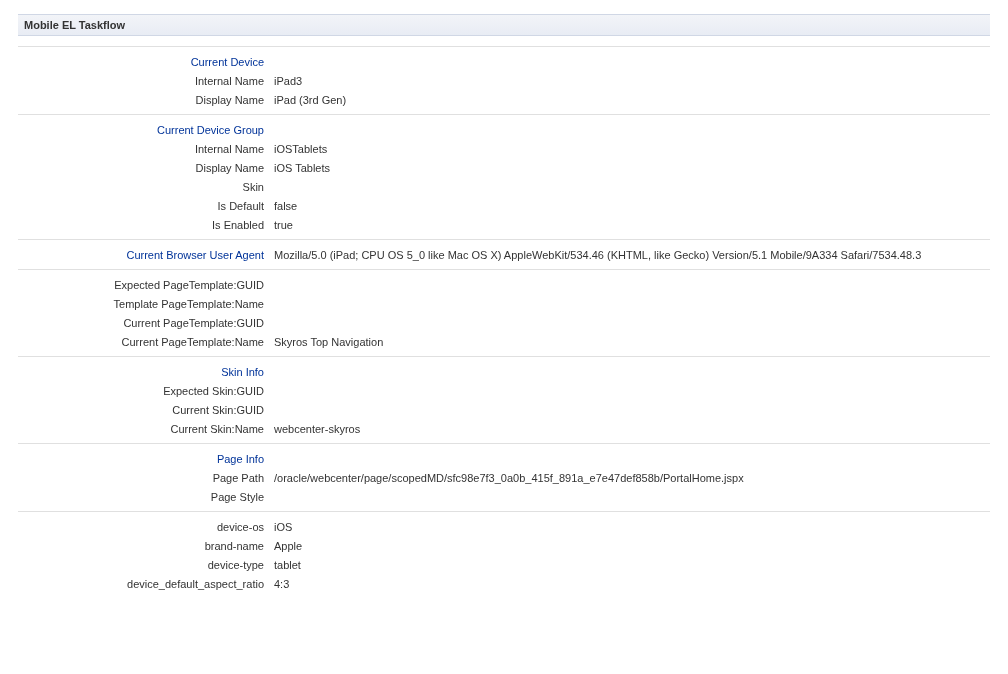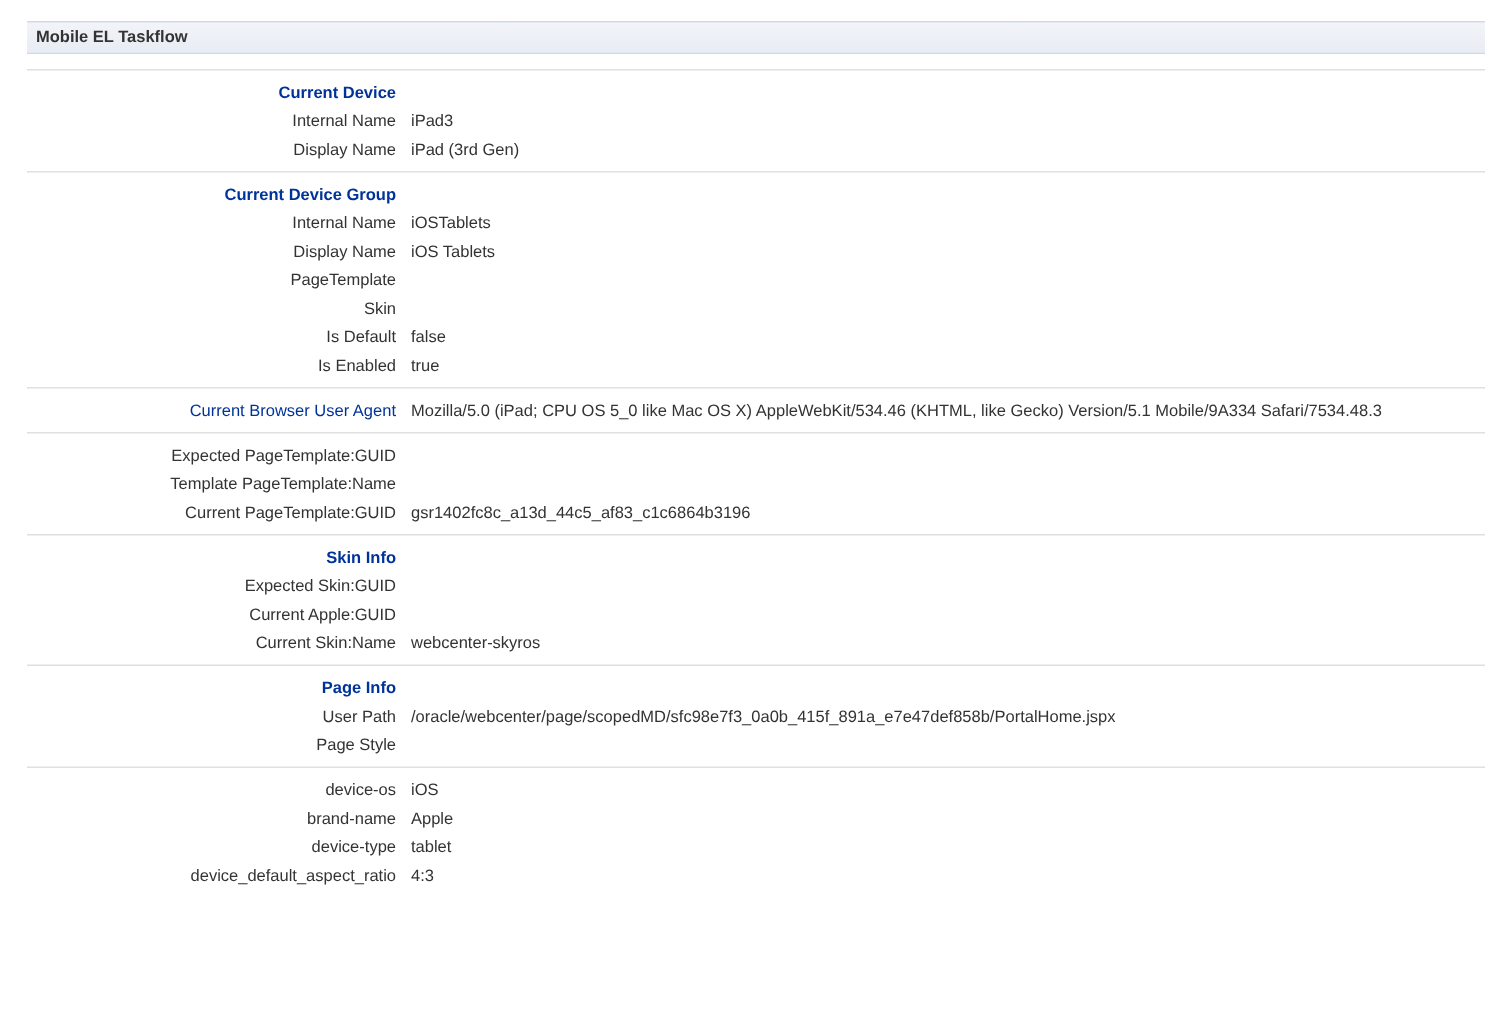--- a/index.html
+++ b/index.html
@@ -38,21 +38,21 @@
     line-height: 19px;
   }
   .label {
     width: 256px;
     text-align: right;
     padding-right: 10px;
     flex-shrink: 0;
     color: #333;
   }
   .section-title {
-    font-weight: bold;
+    font-weight: normal;
     color: #003399;
   }
   .single-row .label {
     font-weight: normal;
     color: #003399;
   }
   .value {
     flex: 1;
     color: #333;
     word-break: break-all;
@@ -87,24 +87,20 @@
     </div>
     <div class="row">
       <div class="label">Internal Name</div>
       <div class="value">iOSTablets</div>
     </div>
     <div class="row">
       <div class="label">Display Name</div>
       <div class="value">iOS Tablets</div>
     </div>
     <div class="row">
-      <div class="label">PageTemplate</div>
-      <div class="value"></div>
-    </div>
-    <div class="row">
       <div class="label">Skin</div>
       <div class="value"></div>
     </div>
     <div class="row">
       <div class="label">Is Default</div>
       <div class="value">false</div>
     </div>
     <div class="row">
       <div class="label">Is Enabled</div>
       <div class="value">true</div>
@@ -122,50 +118,53 @@
     <div class="row">
       <div class="label">Expected PageTemplate:GUID</div>
       <div class="value"></div>
     </div>
     <div class="row">
       <div class="label">Template PageTemplate:Name</div>
       <div class="value"></div>
     </div>
     <div class="row">
       <div class="label">Current PageTemplate:GUID</div>
-      <div class="value">gsr1402fc8c_a13d_44c5_af83_c1c6864b3196</div>
+    </div>
+    <div class="row">
+      <div class="label">Current PageTemplate:Name</div>
+      <div class="value">Skyros Top Navigation</div>
     </div>
   </div>
 
   <div class="section">
     <div class="row">
       <div class="label section-title">Skin Info</div>
       <div class="value"></div>
     </div>
     <div class="row">
       <div class="label">Expected Skin:GUID</div>
       <div class="value"></div>
     </div>
     <div class="row">
-      <div class="label">Current Apple:GUID</div>
+      <div class="label">Current Skin:GUID</div>
       <div class="value"></div>
     </div>
     <div class="row">
       <div class="label">Current Skin:Name</div>
       <div class="value">webcenter-skyros</div>
     </div>
   </div>
 
   <div class="section">
     <div class="row">
       <div class="label section-title">Page Info</div>
       <div class="value"></div>
     </div>
     <div class="row">
-      <div class="label">User Path</div>
+      <div class="label">Page Path</div>
       <div class="value">/oracle/webcenter/page/scopedMD/sfc98e7f3_0a0b_415f_891a_e7e47def858b/PortalHome.jspx</div>
     </div>
     <div class="row">
       <div class="label">Page Style</div>
       <div class="value"></div>
     </div>
   </div>
 
   <div class="section">
     <div class="row">

